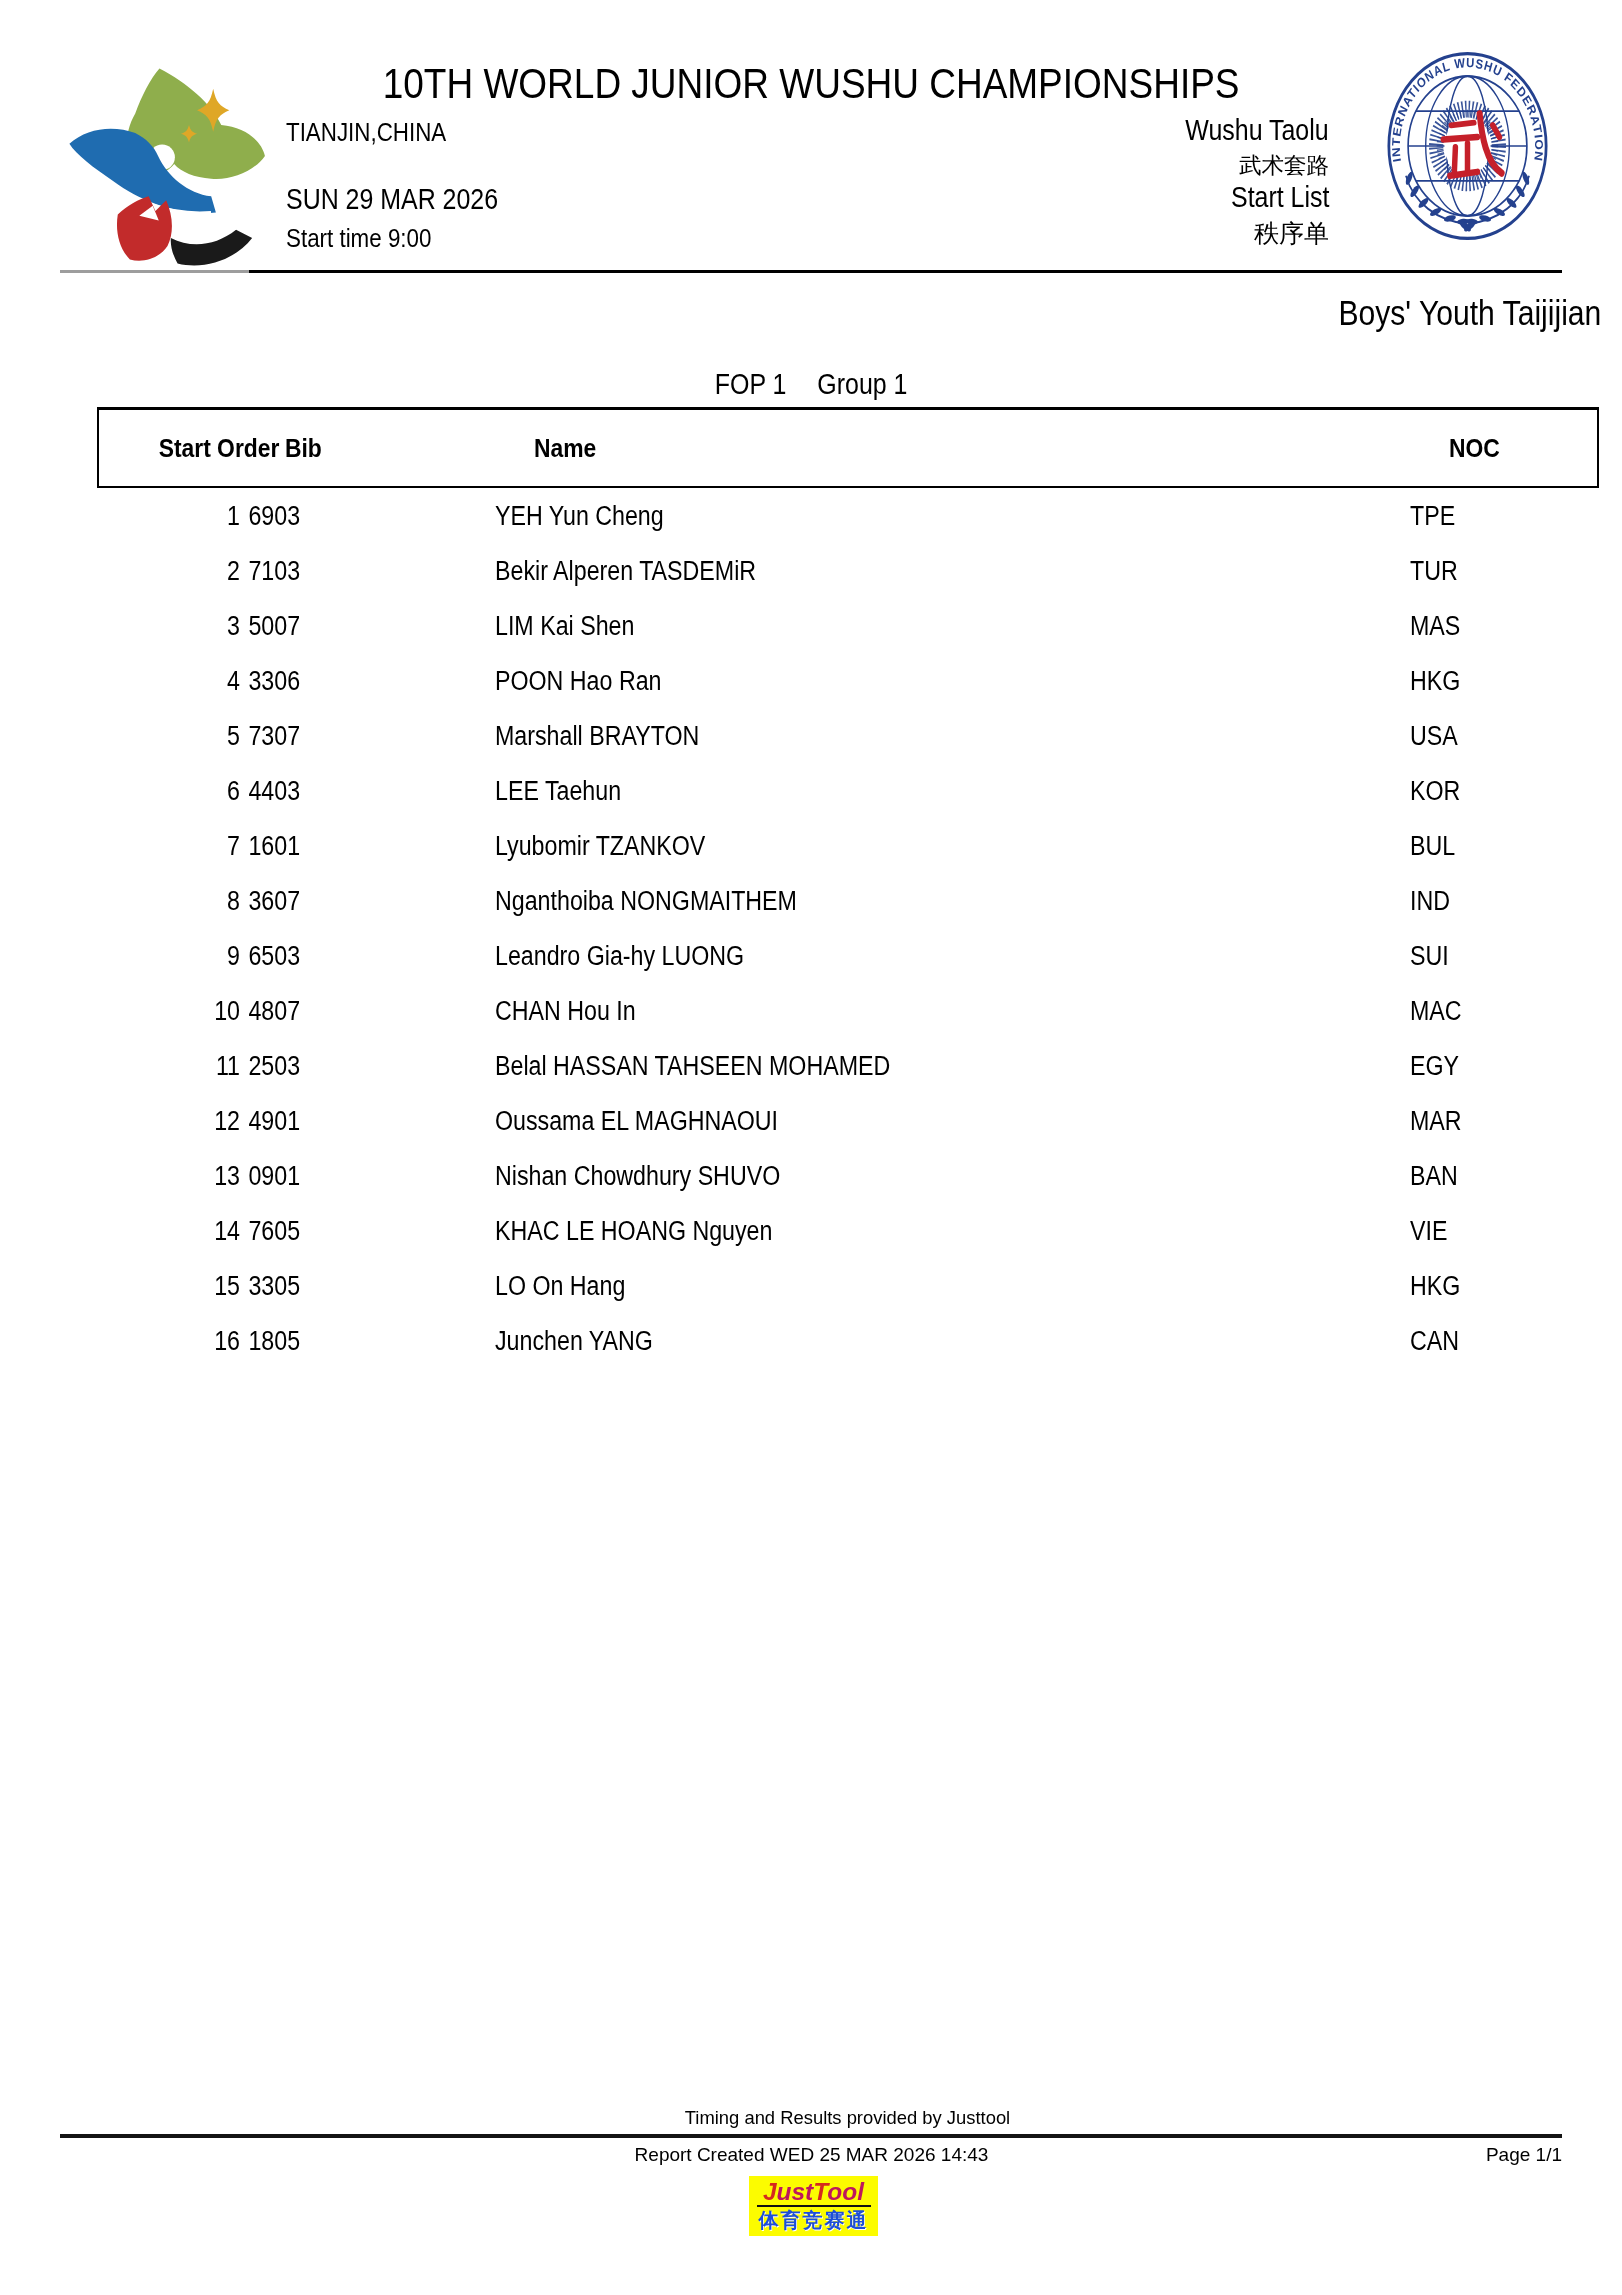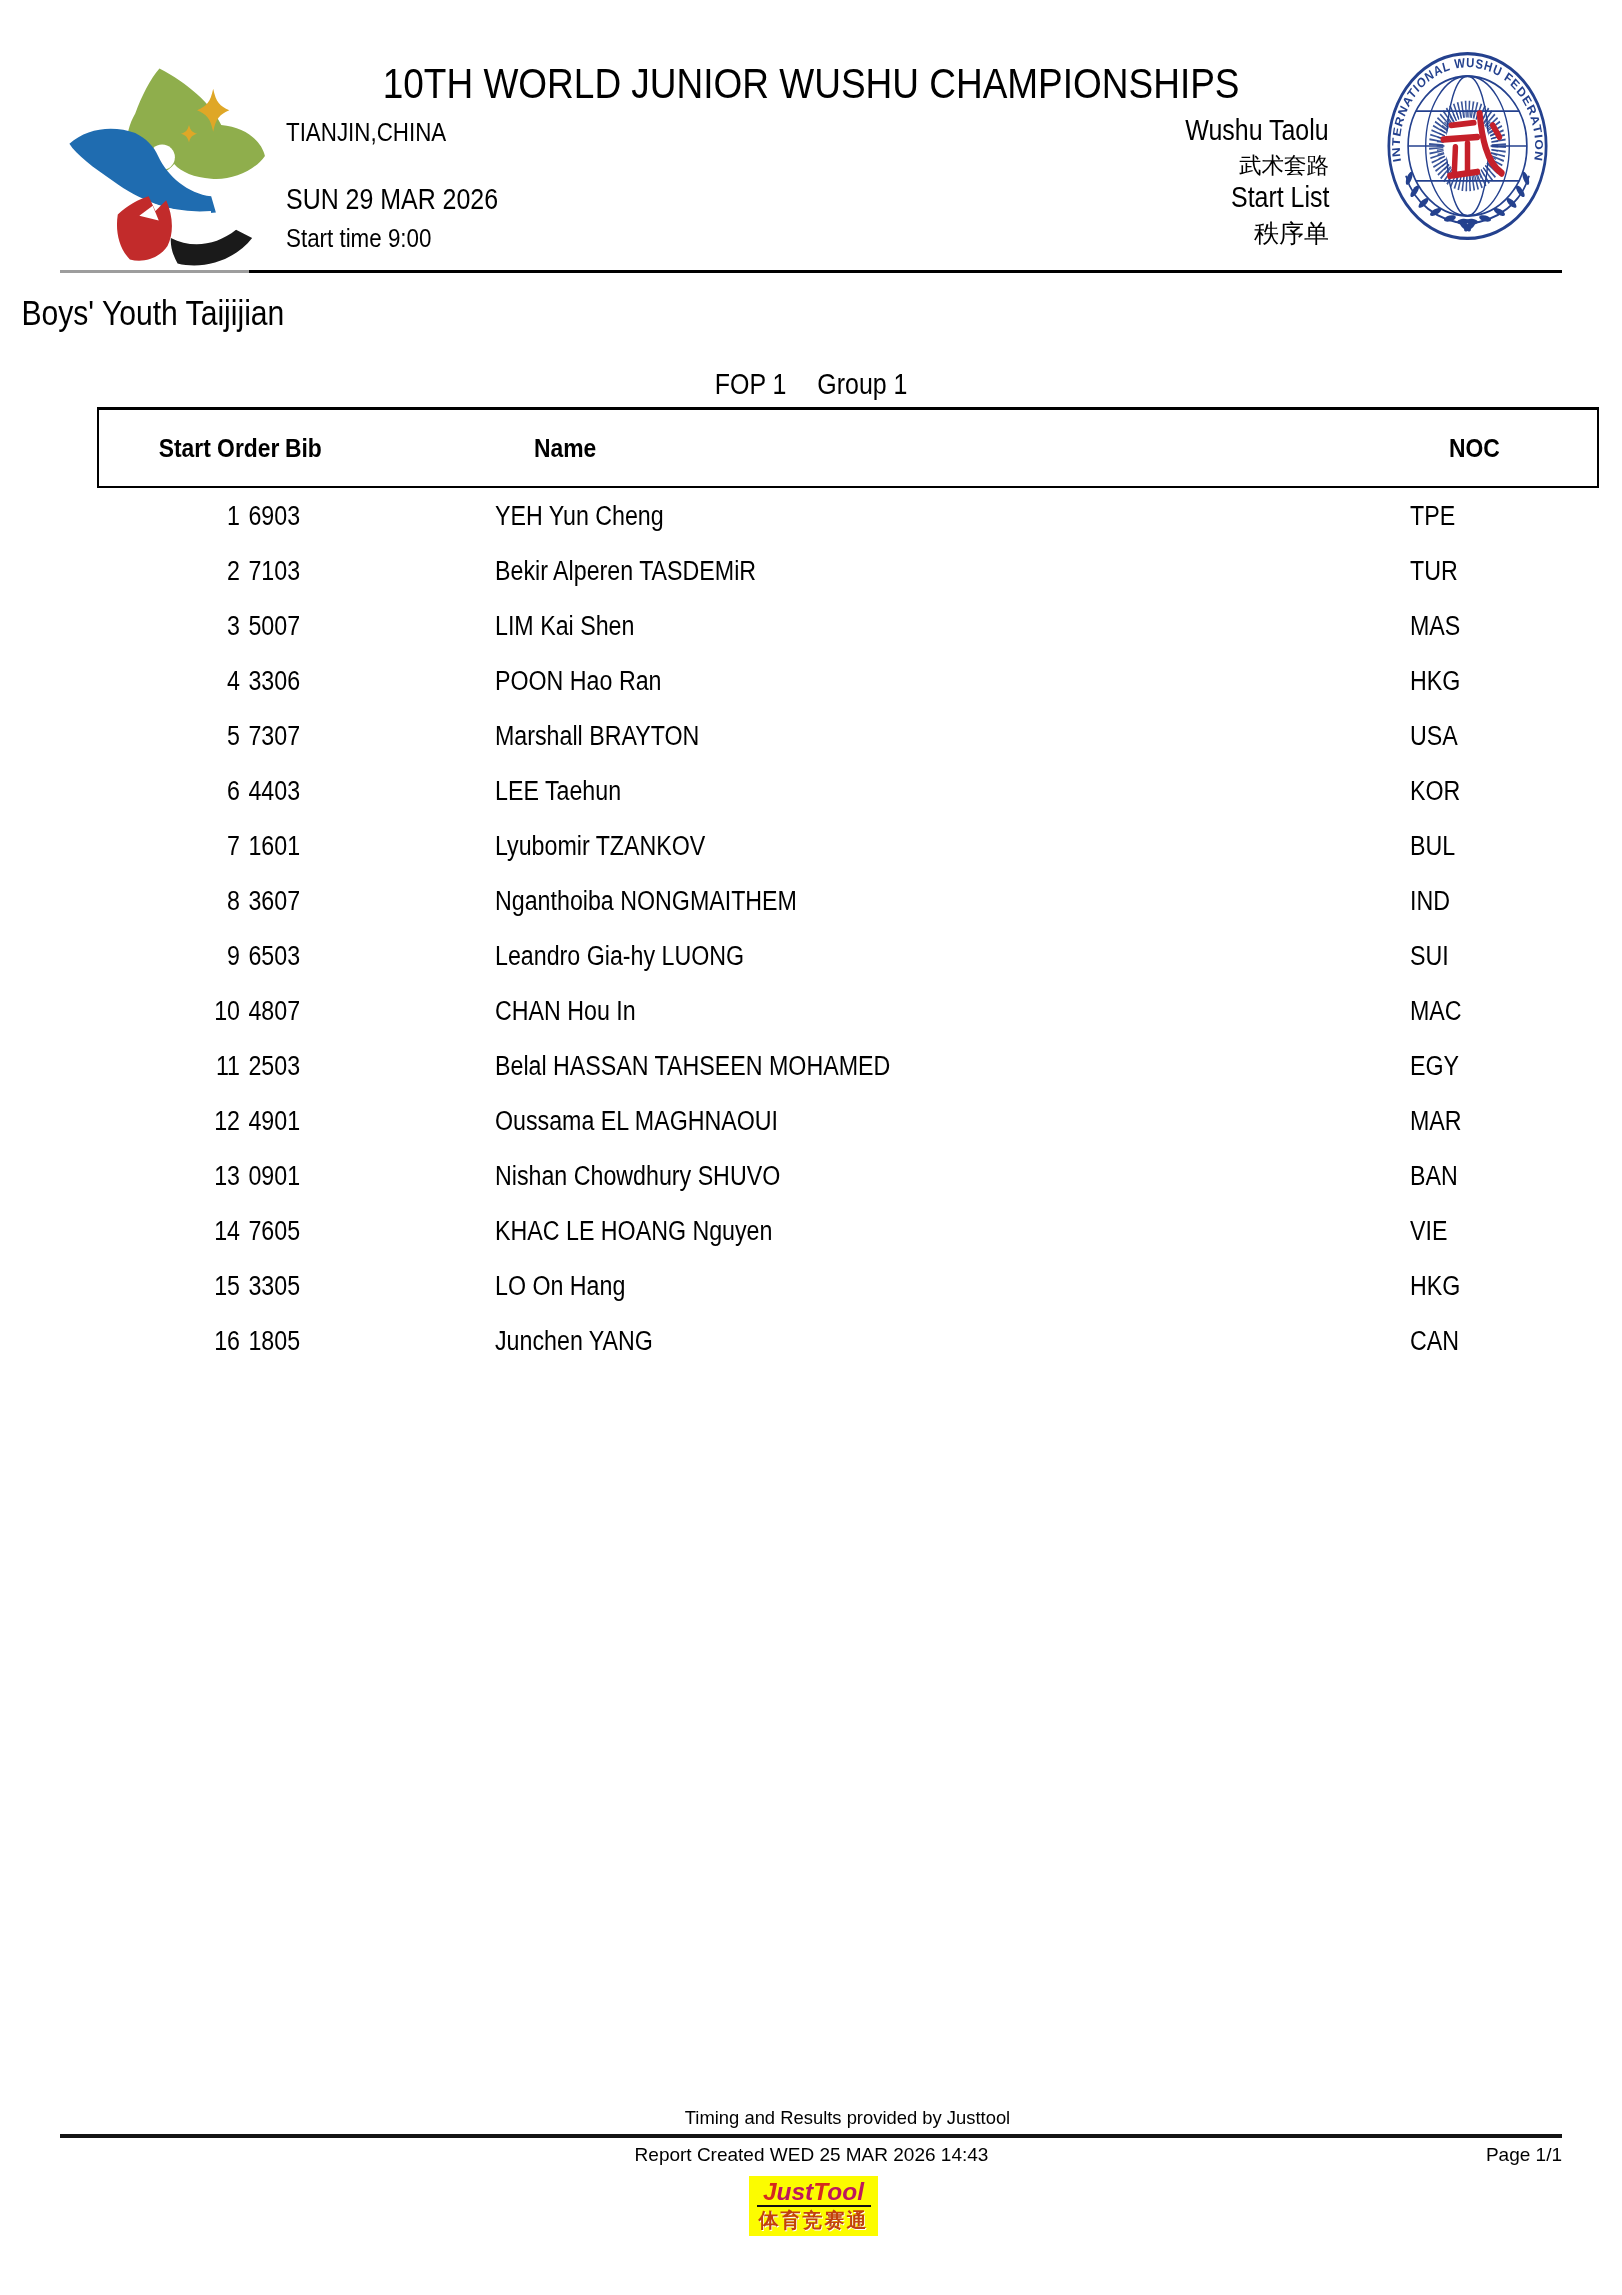--- a/index.html
+++ b/index.html
@@ -27,21 +27,21 @@
 
   .hdr-right{right:294px;text-align:right;}
   .dis-en{top:114px;font-size:29px;}
   .dis-zh{top:150px;font-size:22.5px;}
   .doc-en{top:181px;font-size:29px;}
   .doc-zh{top:217px;font-size:25px;}
 
   .hdr-rule{left:60px;top:270px;width:1502px;height:3.4px;background:#000;}
   .hdr-rule-gray{left:60px;top:270px;width:189px;height:2.7px;background:#9d9d9d;}
 
-  .event-title{left:0;top:293px;width:100%;text-align:left;font-size:35px;}
+  .event-title{left:0;top:293px;width:100%;text-align:right;font-size:35px;}
   .event-session{left:0;top:368px;width:100%;text-align:center;font-size:29px;}
   .event-session .gap{display:inline-block;width:17.7px;}
 
   
   .thead{
     left:60px;top:407px;width:1498px;height:76px;
     border:2px solid #000;border-top-width:3.4px;
     display:grid;grid-template-columns:180px 160px 1010px 1fr;
     align-items:center;font-weight:bold;font-size:26.6px;margin-left:37px;
   }
@@ -66,21 +66,21 @@
     background:#fcfc00;text-align:center;overflow:hidden;
   }
   .jt-en{
     margin-top:2px;font-size:24.5px;font-weight:bold;font-style:italic;
     letter-spacing:0;line-height:27px;white-space:nowrap;
   }
   .jt-en .r{color:#d52a1e;}
   .jt-en .b{color:#be185d;}
   .jt-rule{width:114px;height:2px;background:#111;margin:0 auto;}
   .jt-zh{
-    margin-top:1.4px;font-size:20px;font-weight:bold;color:#c2410c;
+    margin-top:1.4px;font-size:20px;font-weight:bold;color:#1d4ed8;
     letter-spacing:2px;line-height:24.5px;white-space:nowrap;
     text-shadow:0.7px 0.7px 0 #ffffff;
   }
 </style>
 </head>
 <body>
 
 <div class="page">
 
   <svg class="abs" style="left:60px;top:61px;" width="215" height="206" viewBox="0 0 320 300" aria-hidden="true">

